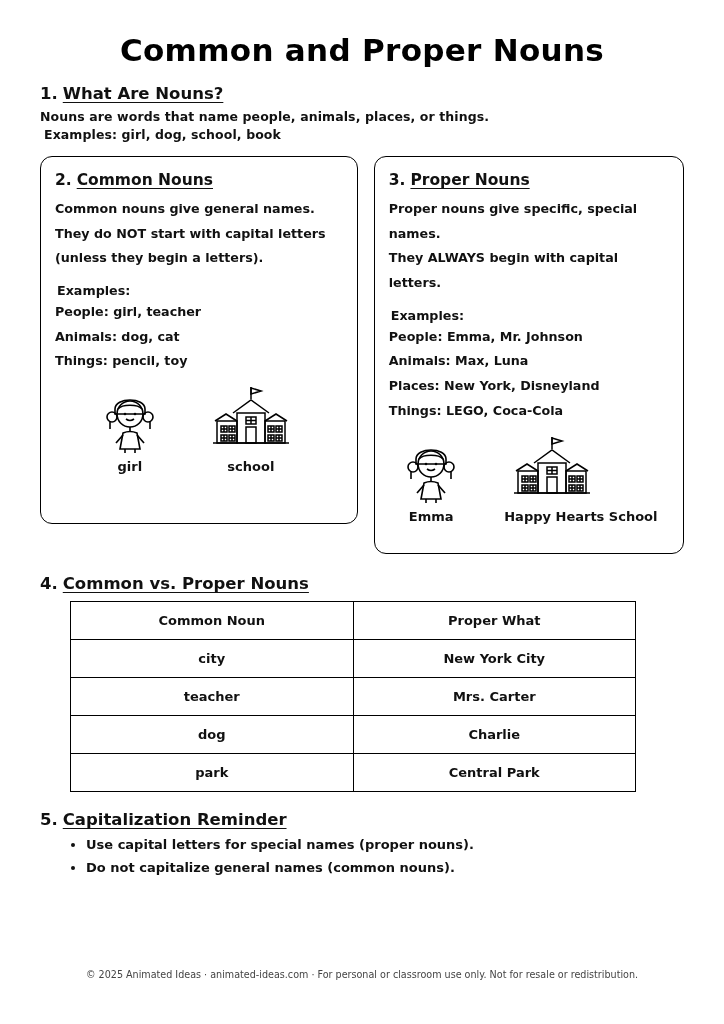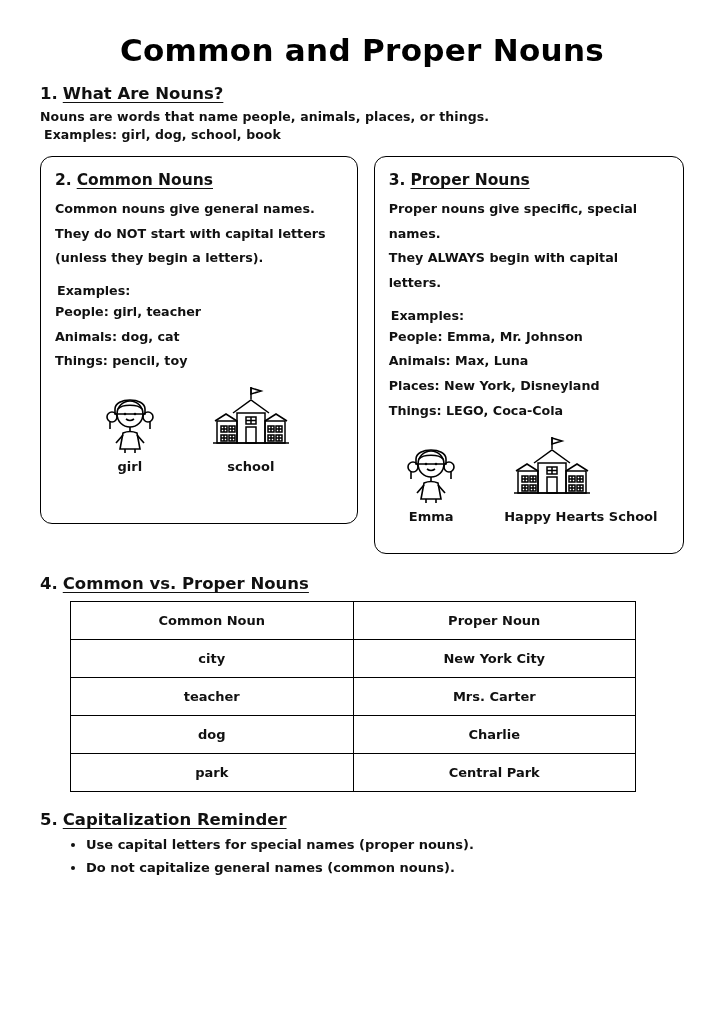--- a/index.html
+++ b/index.html
@@ -348,21 +348,21 @@
 
   <div class="table-section">
     <div class="section-head">
       <span class="num">4.</span>
       <span class="htext">Common vs. Proper Nouns</span>
     </div>
     <table>
       <thead>
         <tr>
           <th>Common Noun</th>
-          <th>Proper Noun</th>
+          <th>Proper What</th>
         </tr>
       </thead>
       <tbody>
         <tr>
           <td>city</td>
           <td>New York City</td>
         </tr>
         <tr>
           <td>teacher</td>
           <td>Mrs. Carter</td>
@@ -383,14 +383,15 @@
     <div class="section-head">
       <span class="num">5.</span>
       <span class="htext">Capitalization Reminder</span>
     </div>
     <ul>
       <li>Use capital letters for special names (proper nouns).</li>
       <li>Do not capitalize general names (common nouns).</li>
     </ul>
   </div>
 
+  <div class="footer">© 2025 Animated Ideas · animated-ideas.com · For personal or classroom use only. Not for resale or redistribution.</div>
 
 </div>
 
 </body></html>

